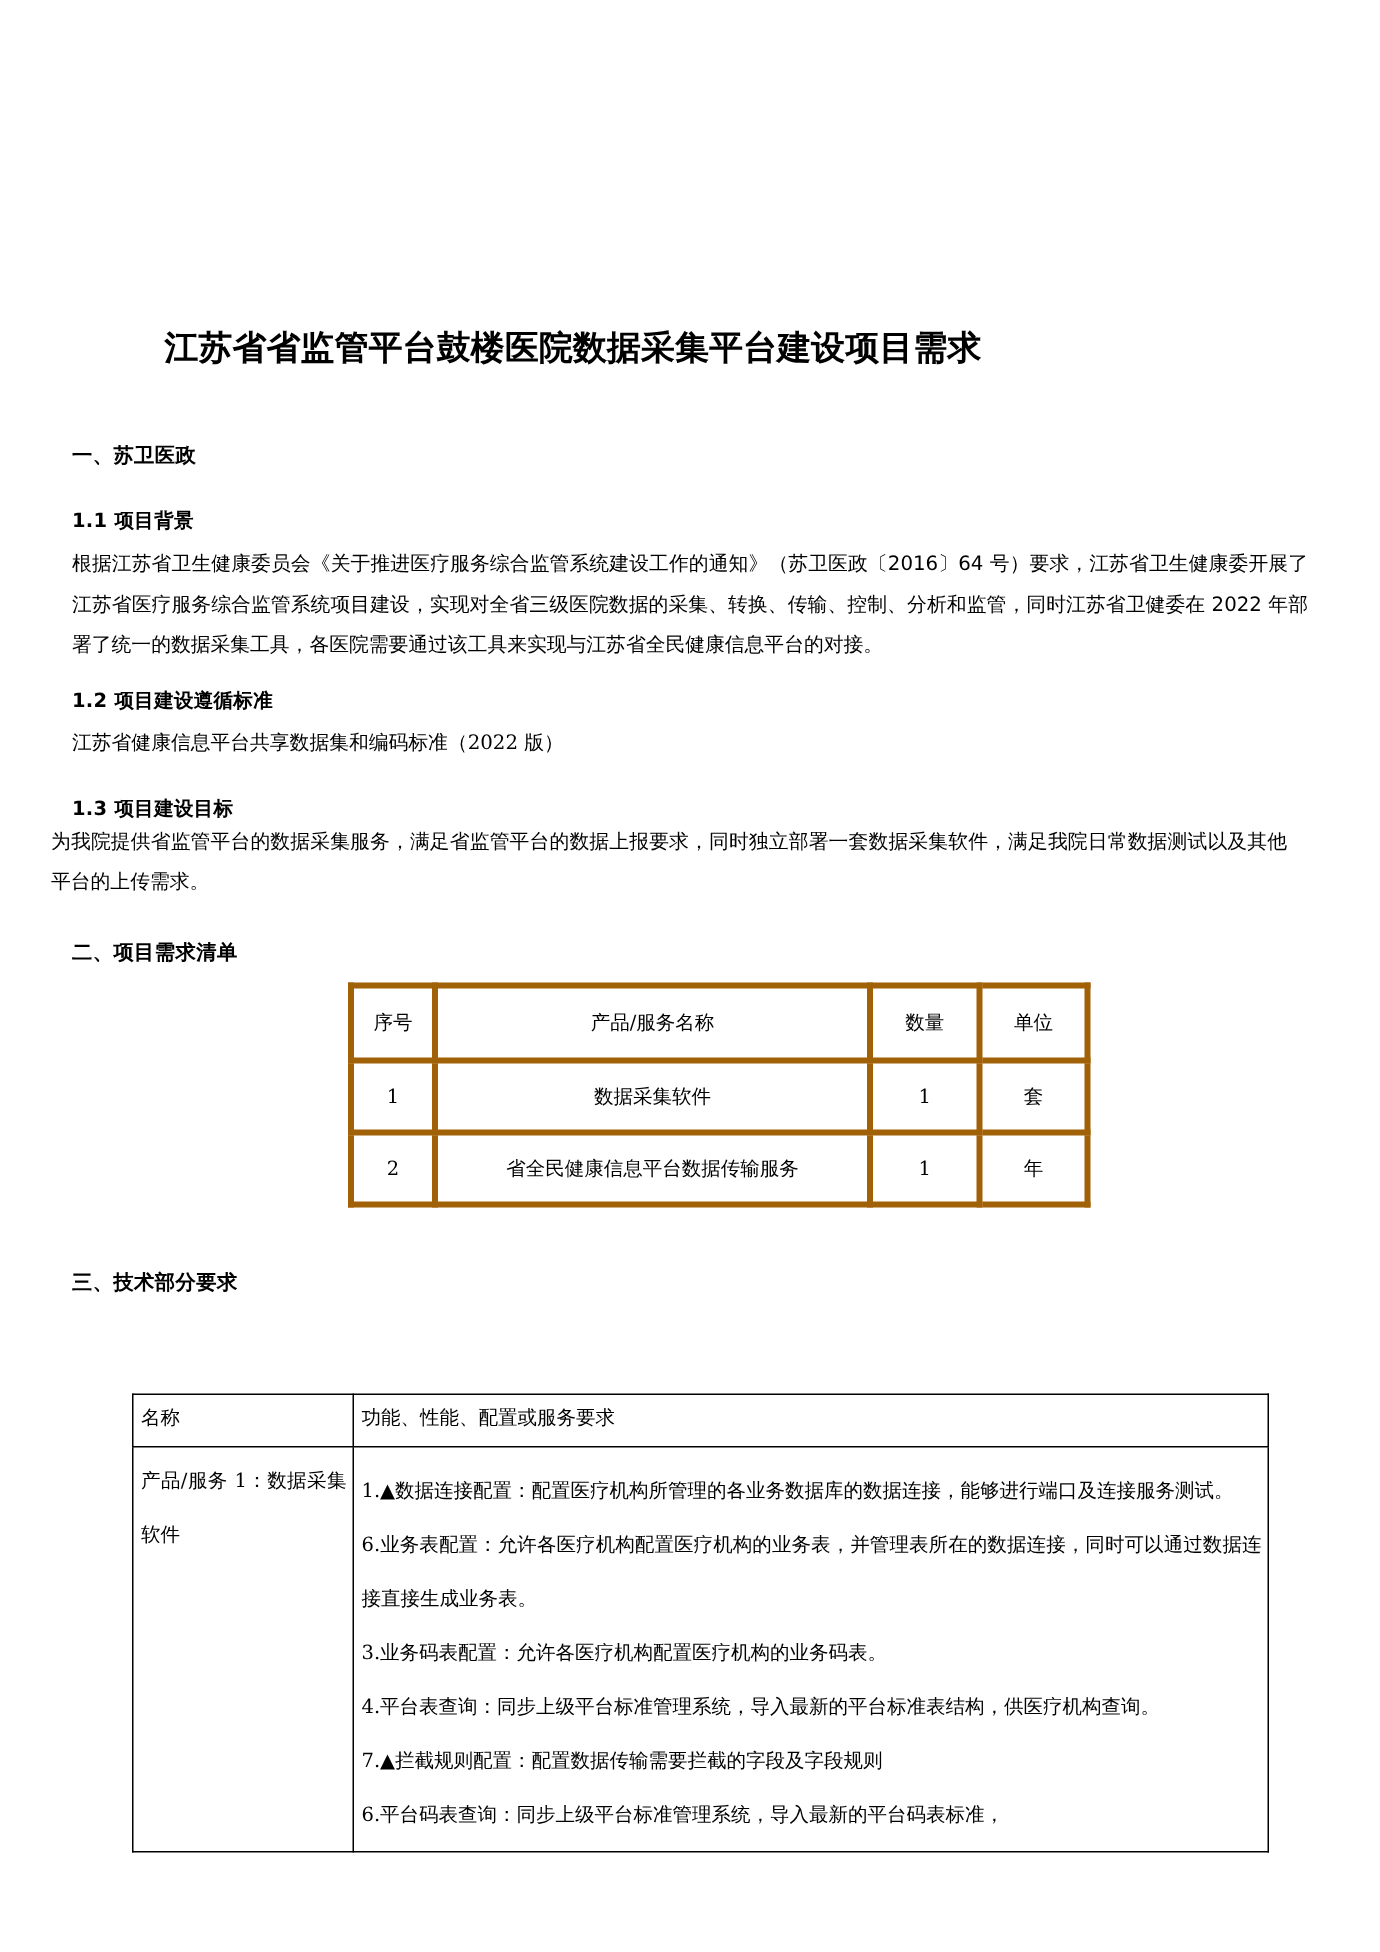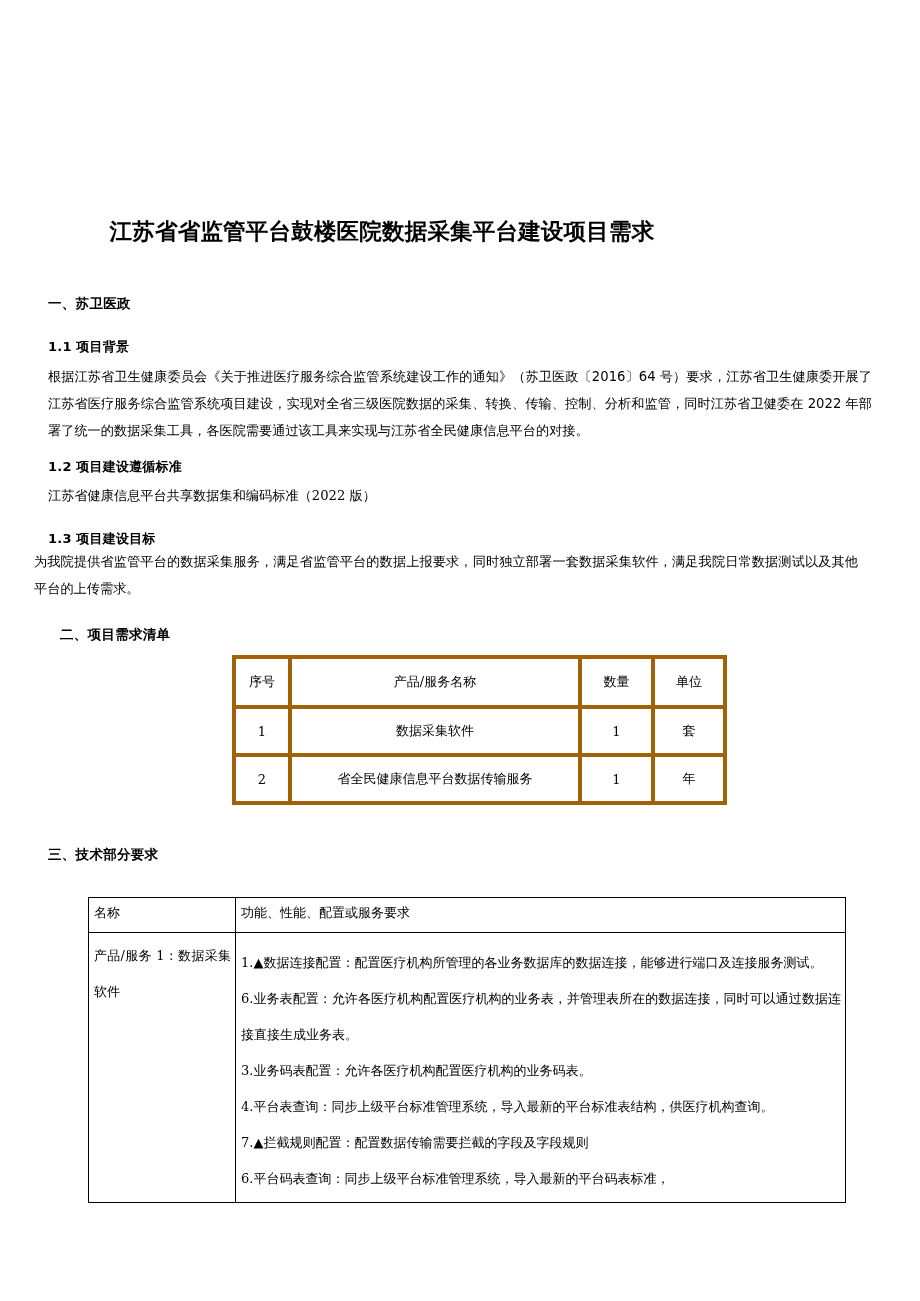--- a/index.html
+++ b/index.html
@@ -87,21 +87,21 @@
   .tbl-list .c-name  { width: 282px; }
   .tbl-list .c-qty   { width: 65px; }
   .tbl-list .c-unit  { width: 64px; }
   .tbl-list tr.r-head td { height: 46px; }
   .tbl-list tr.r-body td { height: 44px; }
 
   
   .tbl-tech {
     position: absolute;
     left: 88px;
-    top: 897px;
+    top: 929px;
     width: 737px;
     border-collapse: collapse;
     font-family: "DejaVu Serif", "Liberation Serif", serif;
     font-size: 13px;
     table-layout: fixed;
   }
   .tbl-tech td {
     border: 1px solid #000;
     vertical-align: top;
     padding: 5px 4px 5px 5px;
@@ -134,21 +134,21 @@
 
   <div class="abs h-sub" style="left:48px; top:338px;">1.1 项目背景</div>
   <div class="abs body-bold" style="left:48px; top:363px; width:824px;">根据江苏省卫生健康委员会《关于推进医疗服务综合监管系统建设工作的通知》（苏卫医政〔2016〕64 号）要求，江苏省卫生健康委开展了江苏省医疗服务综合监管系统项目建设，实现对全省三级医院数据的采集、转换、传输、控制、分析和监管，同时江苏省卫健委在 2022 年部署了统一的数据采集工具，各医院需要通过该工具来实现与江苏省全民健康信息平台的对接。</div>
 
   <div class="abs h-sub" style="left:48px; top:458px;">1.2 项目建设遵循标准</div>
   <div class="abs body-plain" style="left:48px; top:482px; width:824px;">江苏省健康信息平台共享数据集和编码标准（2022 版）</div>
 
   <div class="abs h-sub" style="left:48px; top:530px;">1.3 项目建设目标</div>
   <div class="abs body-plain" style="left:34px; top:548px; width:824px;">为我院提供省监管平台的数据采集服务，满足省监管平台的数据上报要求，同时独立部署一套数据采集软件，满足我院日常数据测试以及其他平台的上传需求。</div>
 
-  <div class="abs h-section" style="left:60px; top:626px;">二、项目需求清单</div>
+  <div class="abs h-section" style="left:48px; top:626px;">二、项目需求清单</div>
 
   <table class="tbl-list">
     <tbody>
       <tr class="r-head">
         <td class="c-no">序号</td>
         <td class="c-name">产品/服务名称</td>
         <td class="c-qty">数量</td>
         <td class="c-unit">单位</td>
       </tr>
       <tr class="r-body">

